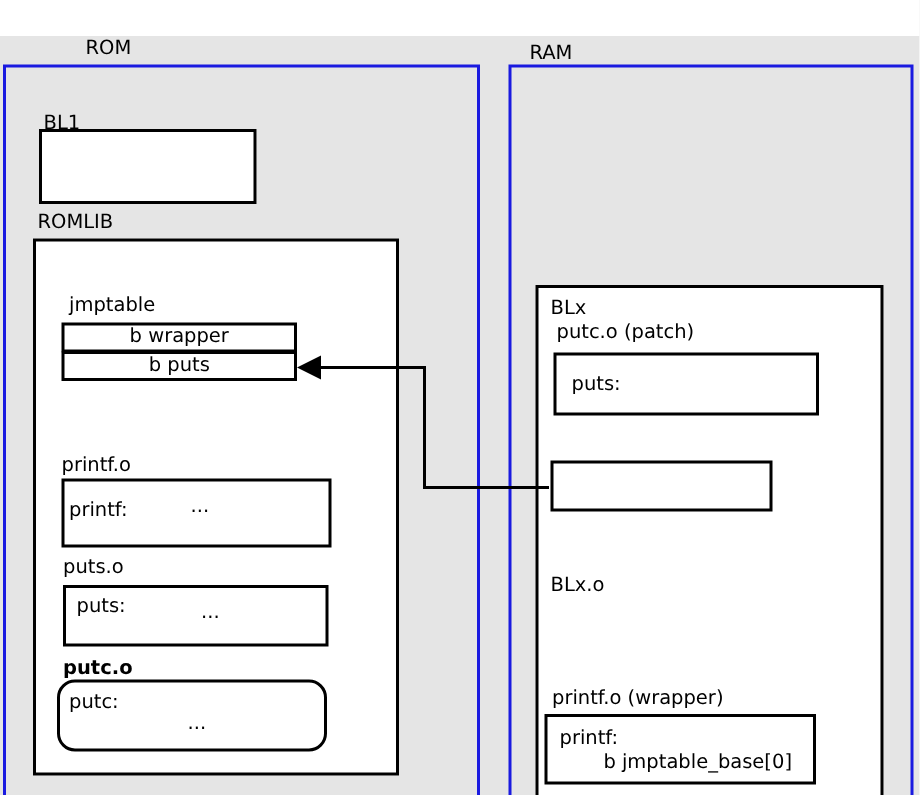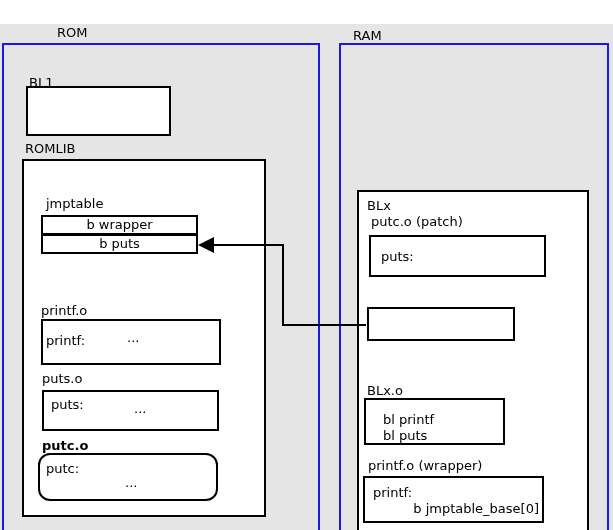--- a/index.html
+++ b/index.html
@@ -58,21 +58,21 @@
   #jmptable-base-label { left:372px; top:265px; }
   #jmptable-base-box   { left:367px; top:283px; width:148px; height:34px; }
 
   #blx-o-label { left:367px; top:359px; }
   #blx-o-box   { left:364px; top:374px; width:141px; height:47px; }
   #blx-o-box .code { position:absolute; left:17px; top:12px; line-height:16px; }
 
   #wrapper-label { left:368px; top:434px; }
   #wrapper-box   { left:363px; top:452px; width:181px; height:47px; }
   #wrapper-box .sym    { position:absolute; left:8px;  top:7px; }
-  #wrapper-box .branch { position:absolute; right:3px; top:23px;text-align:right; }
+  #wrapper-box .branch { position:absolute; right:14px; top:23px;text-align:right; }
 
   #patch-arrow { position:absolute; left:0; top:0; width:613px; height:530px; pointer-events:none; }
 </style>
 </head>
 <body>
 
 <div class="canvas">
 
   <span class="label" id="rom-title">ROM</span>
   <div class="frame" id="rom-frame"></div>
@@ -114,26 +114,20 @@
   <span class="label" id="blx-label">BLx</span>
 
   <span class="label" id="puts-patch-label">putc.o (patch)</span>
   <div class="box" id="puts-patch-box">
     <span class="sym">puts:</span>
   </div>
 
   <div class="box" id="jmptable-base-box"></div>
 
   <span class="label" id="blx-o-label">BLx.o</span>
-  <div class="box" id="blx-o-box">
-    <div class="code">
-      <div>bl printf</div>
-      <div>bl puts</div>
-    </div>
-  </div>
 
   <span class="label" id="wrapper-label">printf.o (wrapper)</span>
   <div class="box" id="wrapper-box">
     <span class="sym">printf:</span>
     <span class="branch">b jmptable_base[0]</span>
   </div>
 
   <svg id="patch-arrow" viewBox="0 0 613 530" xmlns="http://www.w3.org/2000/svg">
     <polyline points="366,301 283,301 283,221 213,221" fill="none" stroke="#000000" stroke-width="2"></polyline>
     <polygon points="198,221 214,213 214,229" fill="#000000"></polygon>

